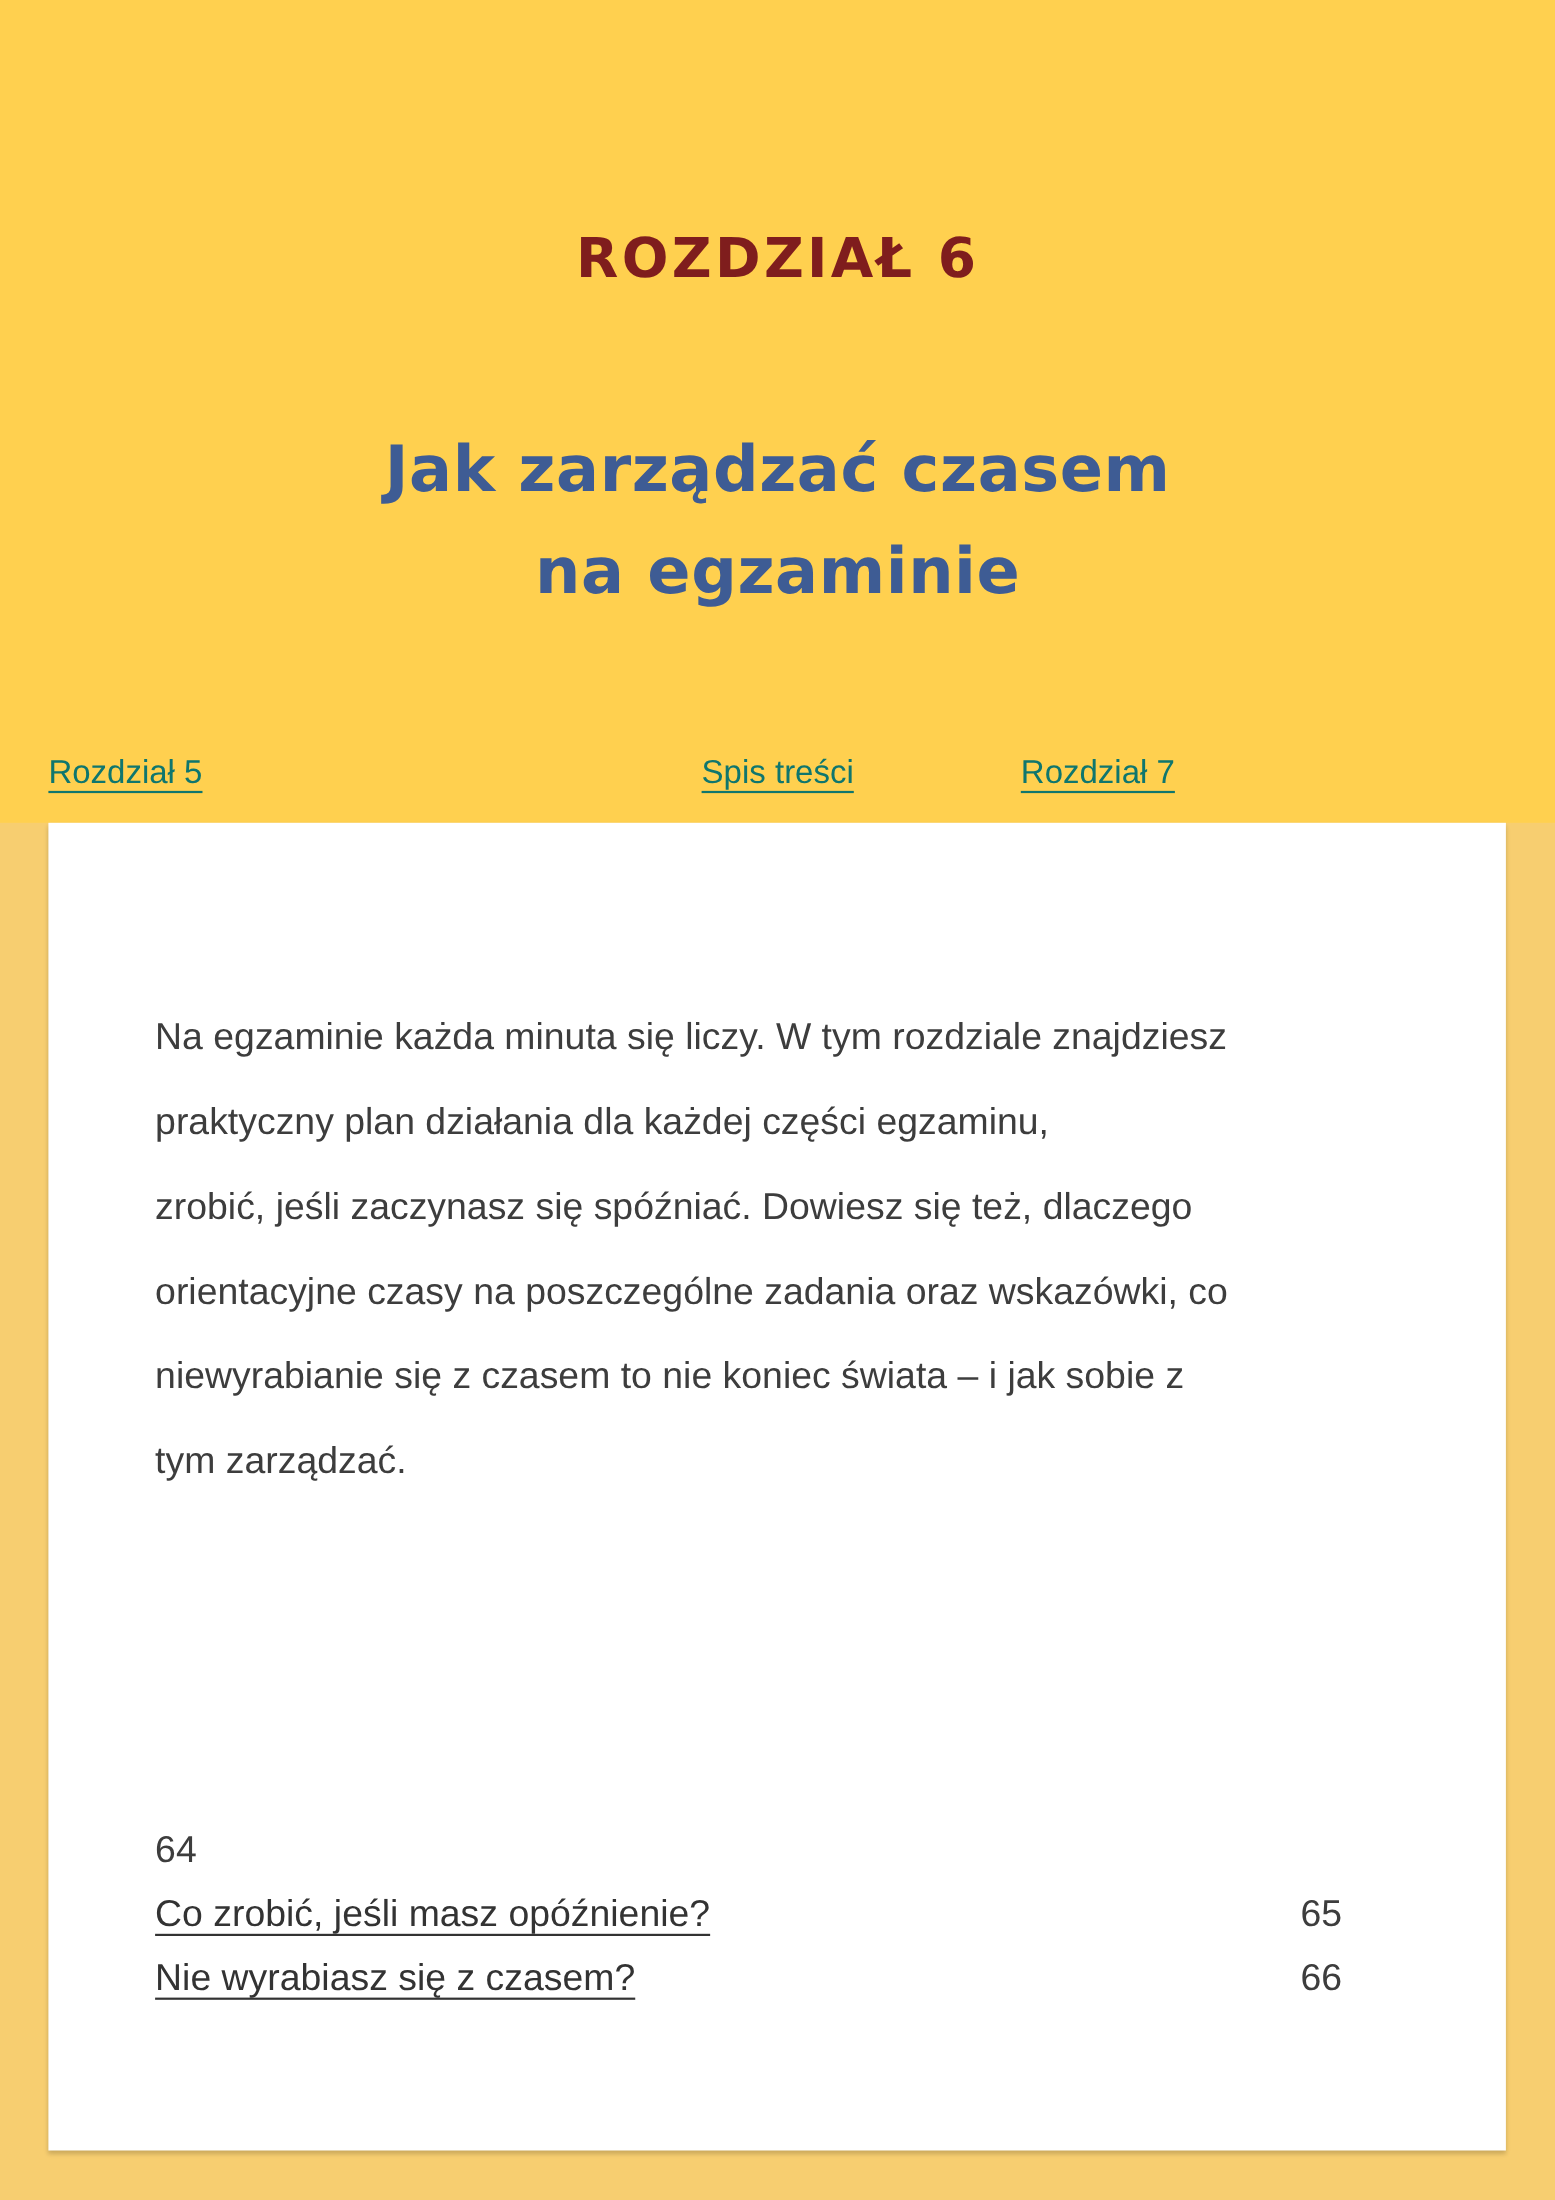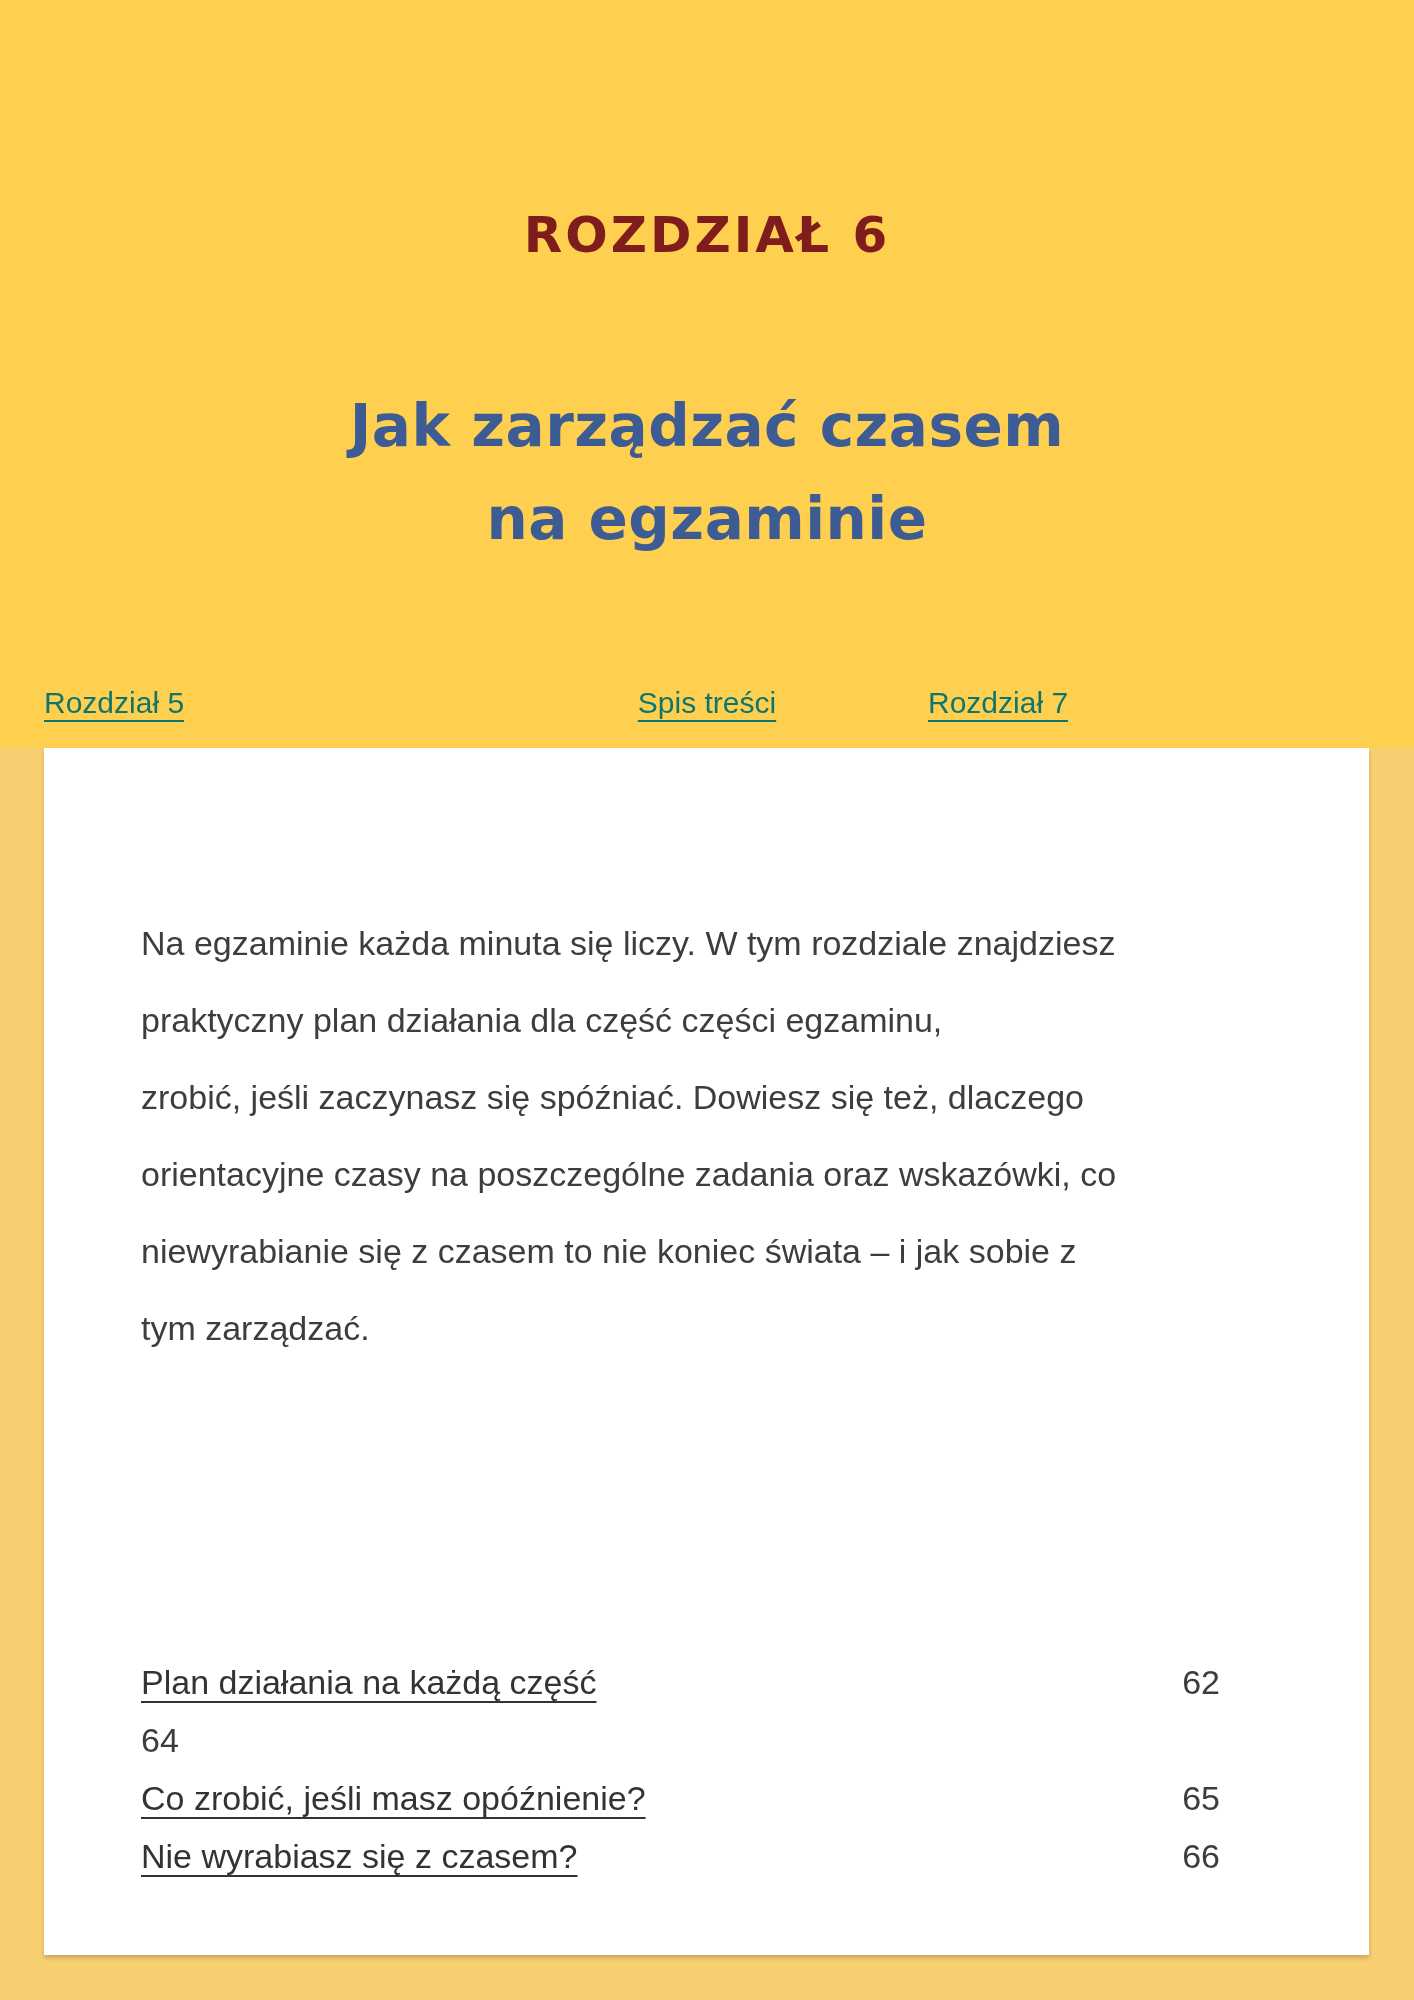--- a/index.html
+++ b/index.html
@@ -115,32 +115,28 @@
     </div>
     <div class="nav-cell right">
       <span class="nav-link">Rozdział 7</span>
     </div>
   </div>
 </div>
 
 <div class="content-card">
   <div class="intro-paragraph">
     <div class="intro-line">Na egzaminie każda minuta się liczy. W tym rozdziale znajdziesz</div>
-    <div class="intro-line">praktyczny plan działania dla część części egzaminu,</div>
+    <div class="intro-line">praktyczny plan działania dla każdej części egzaminu,</div>
     <div class="intro-line">zrobić, jeśli zaczynasz się spóźniać. Dowiesz się też, dlaczego</div>
     <div class="intro-line">orientacyjne czasy na poszczególne zadania oraz wskazówki, co</div>
     <div class="intro-line">niewyrabianie się z czasem to nie koniec świata – i jak sobie z</div>
     <div class="intro-line">tym zarządzać.</div>
   </div>
 
   <div class="toc-list">
-    <div class="toc-row">
-      <span class="toc-link">Plan działania na każdą część</span>
-      <span class="toc-page">62</span>
-    </div>
     <div class="toc-row">
       <span class="toc-page">64</span>
     </div>
     <div class="toc-row">
       <span class="toc-link">Co zrobić, jeśli masz opóźnienie?</span>
       <span class="toc-page">65</span>
     </div>
     <div class="toc-row">
       <span class="toc-link">Nie wyrabiasz się z czasem?</span>
       <span class="toc-page">66</span>

